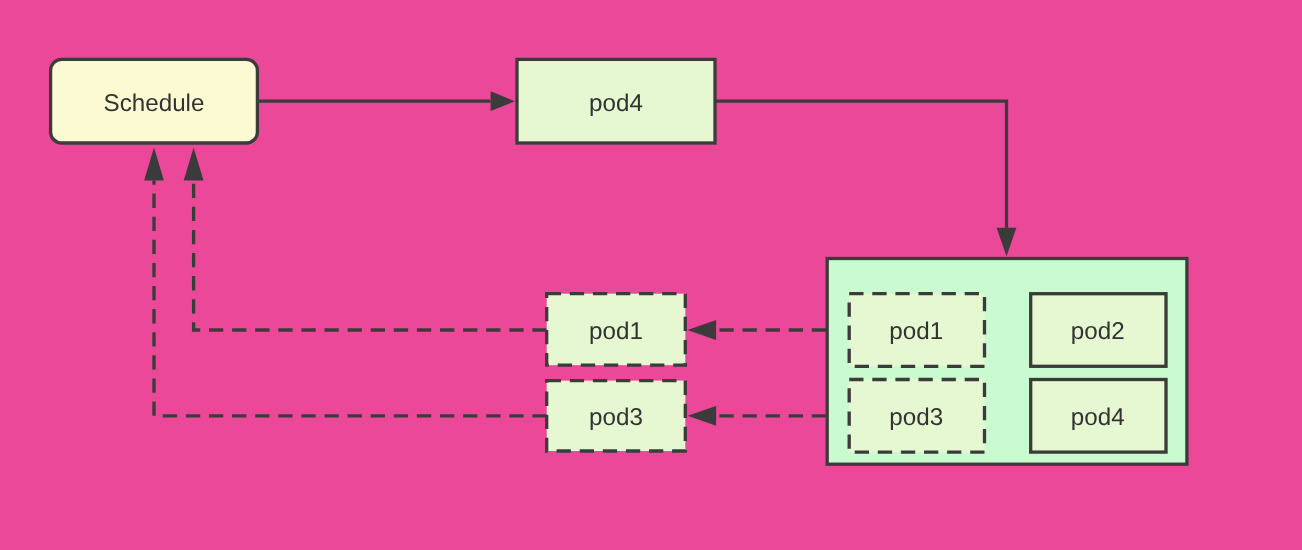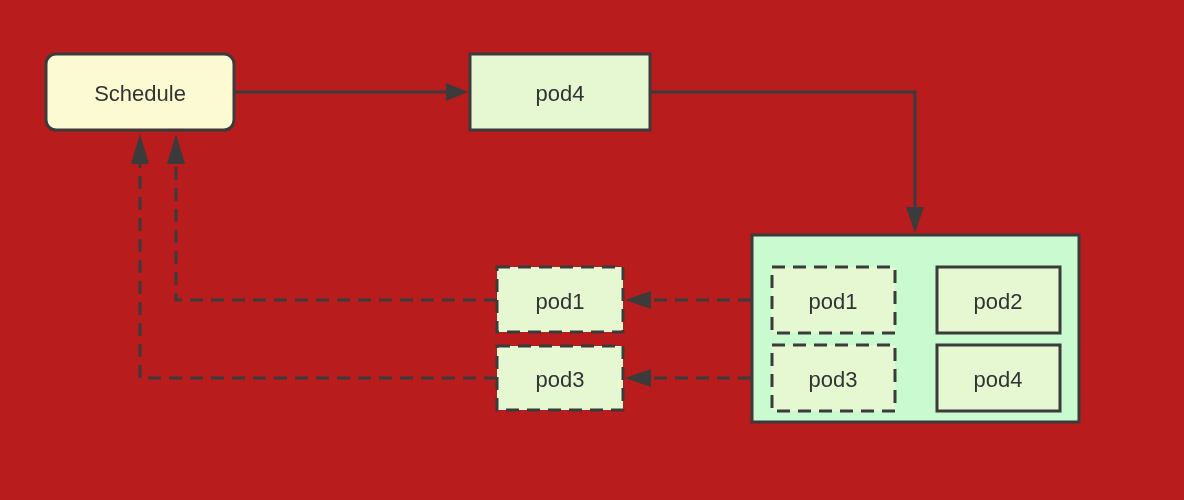--- a/index.html
+++ b/index.html
@@ -4,21 +4,21 @@
 <style>
   html, body {
     margin: 0;
     padding: 0;
     background: #ffffff;
   }
   .canvas-wrap {
     position: relative;
     width: 1184px;
     height: 500px;
-    background: #b91c1c;
+    background: #ec4899;
     font-family: "Liberation Sans", sans-serif;
   }
   svg { display: block; }
   .box {
     stroke: #3b3b3b;
     stroke-width: 3;
   }
   .box.dashed {
     stroke-dasharray: 13 8;
   }

